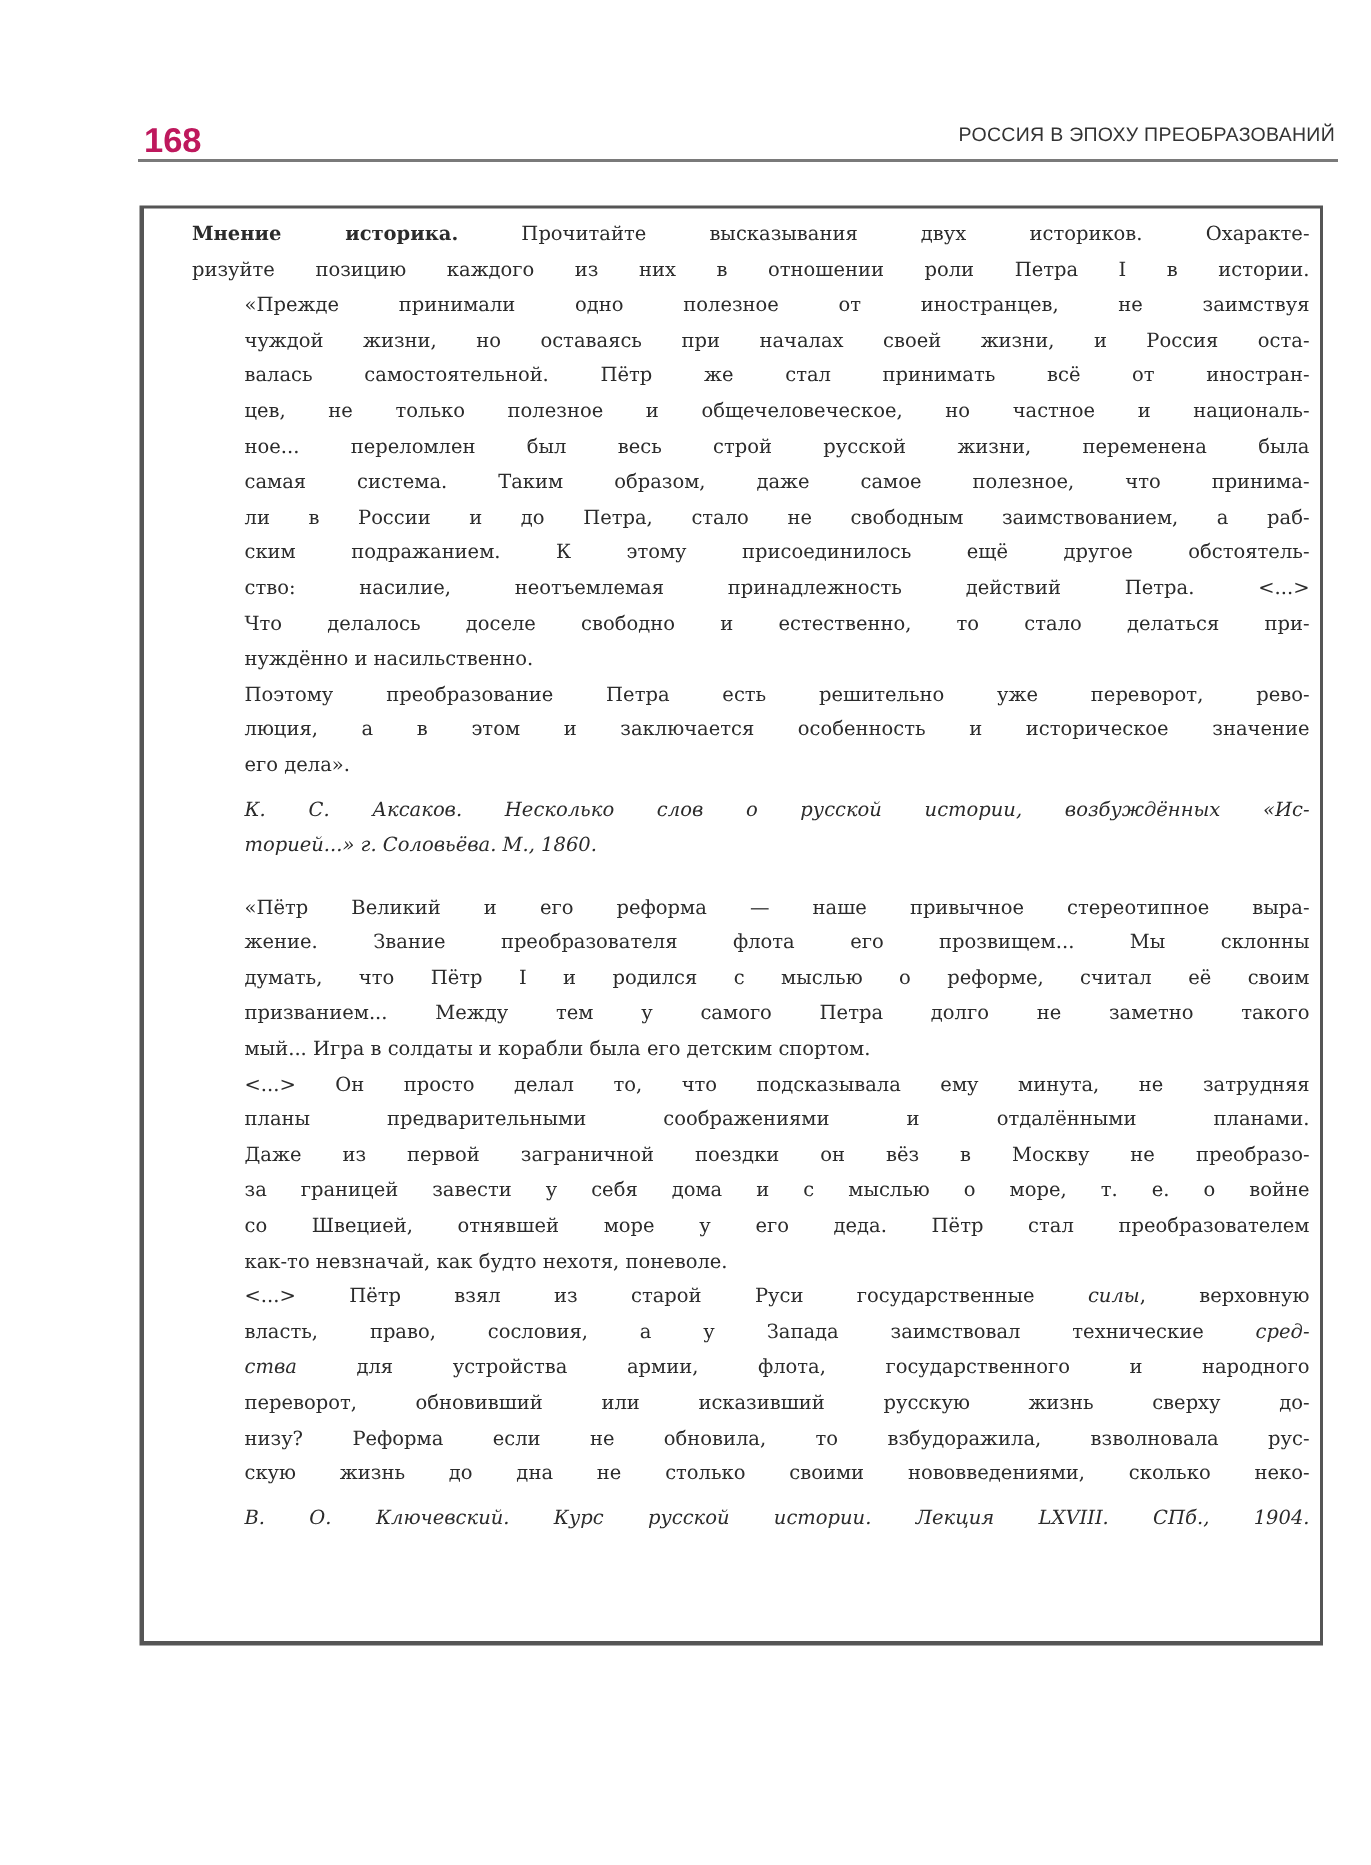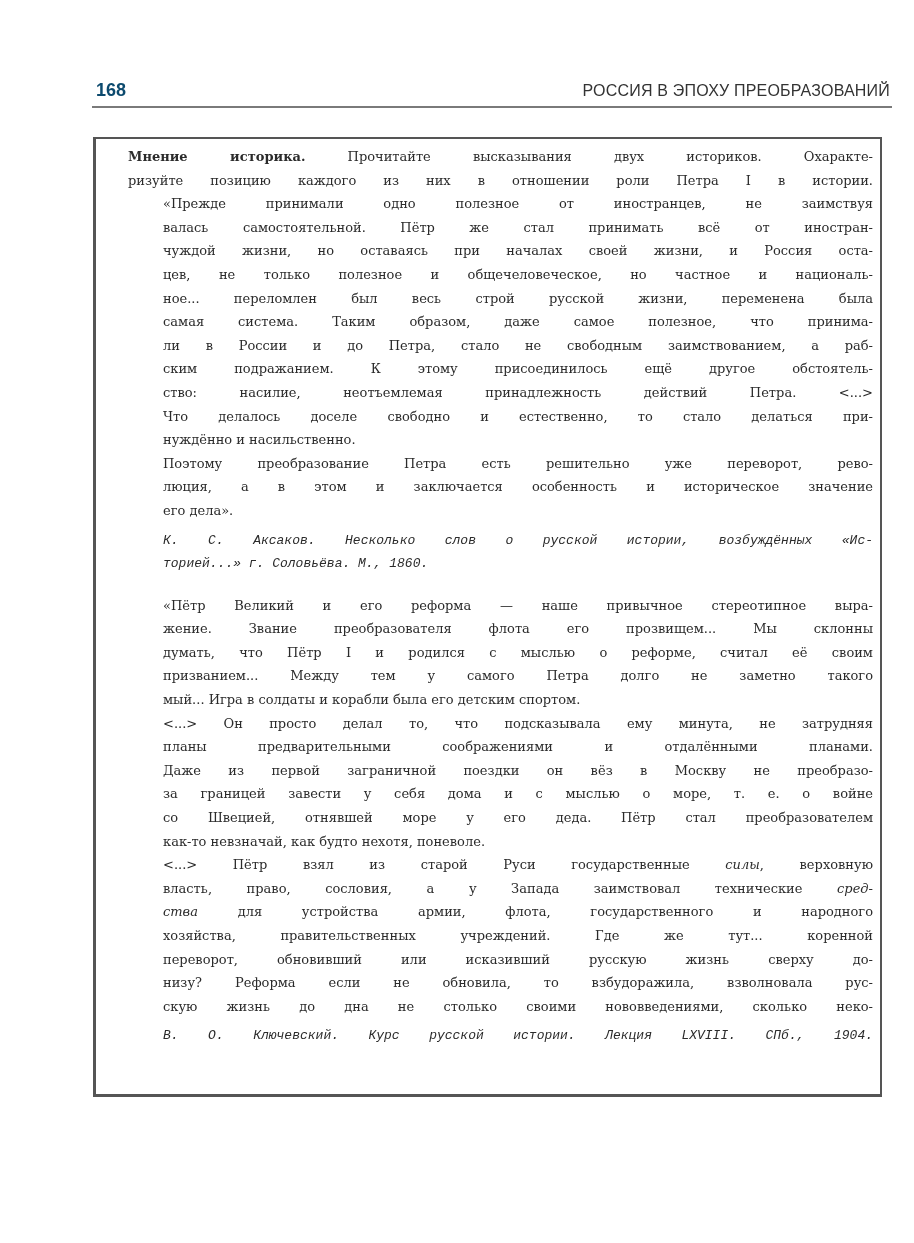--- a/index.html
+++ b/index.html
@@ -1,26 +1,26 @@
 <!DOCTYPE html>
 <html><head>
 <meta charset="utf-8">
 <style>
   html, body { margin: 0; padding: 0; background: #ffffff; }
   body { width: 914px; height: 1243px; position: relative; overflow: hidden; color: #2a2a2a; }
-  .page-number { position: absolute; left: 96px; top: 80px; font-family: "Liberation Sans", sans-serif; font-weight: bold; font-size: 18px; color: #0c4a6e; }
-  .running-head { position: absolute; right: 24px; top: 82px; font-family: "Liberation Sans", sans-serif; font-size: 16px; color: #333; letter-spacing: 0.2px; }
+  .page-number { position: absolute; left: 96px; top: 80px; font-family: "Liberation Sans", sans-serif; font-weight: bold; font-size: 23px; color: #be185d; }
+  .running-head { position: absolute; right: 24px; top: 82px; font-family: "Liberation Sans", sans-serif; font-size: 13px; color: #333; letter-spacing: 0.2px; }
   .header-rule { position: absolute; left: 92px; right: 22px; top: 106px; height: 2px; background: #7a7a7a; }
   .box { position: absolute; left: 93px; top: 137px; width: 789px; height: 960px; border: 2px solid #555; border-left-width: 3px; border-bottom-width: 3px; box-sizing: border-box; }
   .content { position: absolute; left: 128px; top: 145px; width: 745px; font-family: "DejaVu Serif", "Liberation Serif", serif; font-size: 13px; line-height: 23.6px; color: #2b2b2b; text-align: justify; }
   .content p { margin: 0; }
   .task { text-indent: 0; }
   .task b { font-weight: bold; }
   .quote { padding-left: 35px; }
-  .source { padding-left: 35px; font-style: italic; font-family: Liberation Mono, monospace; }
+  .source { padding-left: 35px; font-style: italic; }
   .gap-sm { height: 6px; }
   .gap-lg { height: 18px; }
   .it { font-style: italic; }
   .line { display: block; text-align: justify; text-align-last: justify; white-space: nowrap; }
   .line.last { text-align-last: left; }
 </style>
 </head>
 <body>
 
 <div class="page-number">168</div>
@@ -30,22 +30,22 @@
 <div class="box"></div>
 
 <div class="content">
   <p class="task">
     <span class="line"><b>Мнение историка.</b><span> Прочитайте высказывания двух историков. Охаракте-</span></span>
     <span class="line">ризуйте позицию каждого из них в отношении роли Петра I в истории.</span>
   </p>
 
   <div class="quote">
     <span class="line">«Прежде принимали одно полезное от иностранцев, не заимствуя</span>
+    <span class="line">чуждой жизни, но оставаясь при началах своей жизни, и Россия оста-</span>
     <span class="line">валась самостоятельной. Пётр же стал принимать всё от иностран-</span>
-    <span class="line">чуждой жизни, но оставаясь при началах своей жизни, и Россия оста-</span>
     <span class="line">цев, не только полезное и общечеловеческое, но частное и националь-</span>
     <span class="line">ное... переломлен был весь строй русской жизни, переменена была</span>
     <span class="line">самая система. Таким образом, даже самое полезное, что принима-</span>
     <span class="line">ли в России и до Петра, стало не свободным заимствованием, а раб-</span>
     <span class="line">ским подражанием. К этому присоединилось ещё другое обстоятель-</span>
     <span class="line">ство: насилие, неотъемлемая принадлежность действий Петра. &lt;...&gt;</span>
     <span class="line">Что делалось доселе свободно и естественно, то стало делаться при-</span>
     <span class="line last">нуждённо и насильственно.</span>
     <span class="line">Поэтому преобразование Петра есть решительно уже переворот, рево-</span>
     <span class="line">люция, а в этом и заключается особенность и историческое значение</span>
@@ -69,21 +69,20 @@
     <span class="line">&lt;...&gt; Он просто делал то, что подсказывала ему минута, не затрудняя</span>
     <span class="line">планы предварительными соображениями и отдалёнными планами.</span>
     <span class="line">Даже из первой заграничной поездки он вёз в Москву не преобразо-</span>
     <span class="line">за границей завести у себя дома и с мыслью о море, т. е. о войне</span>
     <span class="line">со Швецией, отнявшей море у его деда. Пётр стал преобразователем</span>
     <span class="line last">как-то невзначай, как будто нехотя, поневоле.</span>
 
     <span class="line"><span>&lt;...&gt; Пётр взял из старой Руси государственные </span><span class="it">силы</span><span>, верховную</span></span>
     <span class="line"><span>власть, право, сословия, а у Запада заимствовал технические </span><span class="it">сред-</span></span>
     <span class="line"><span class="it">ства</span><span> для устройства армии, флота, государственного и народного</span></span>
-    <span class="line">хозяйства, правительственных учреждений. Где же тут... коренной</span>
     <span class="line">переворот, обновивший или исказивший русскую жизнь сверху до-</span>
     <span class="line">низу? Реформа если не обновила, то взбудоражила, взволновала рус-</span>
     <span class="line">скую жизнь до дна не столько своими нововведениями, сколько неко-</span>
   </div>
   <div class="gap-sm"></div>
   <div class="source">
     <span class="line">В. О. Ключевский. Курс русской истории. Лекция LXVIII. СПб., 1904.</span>
   </div>
 </div>
 

